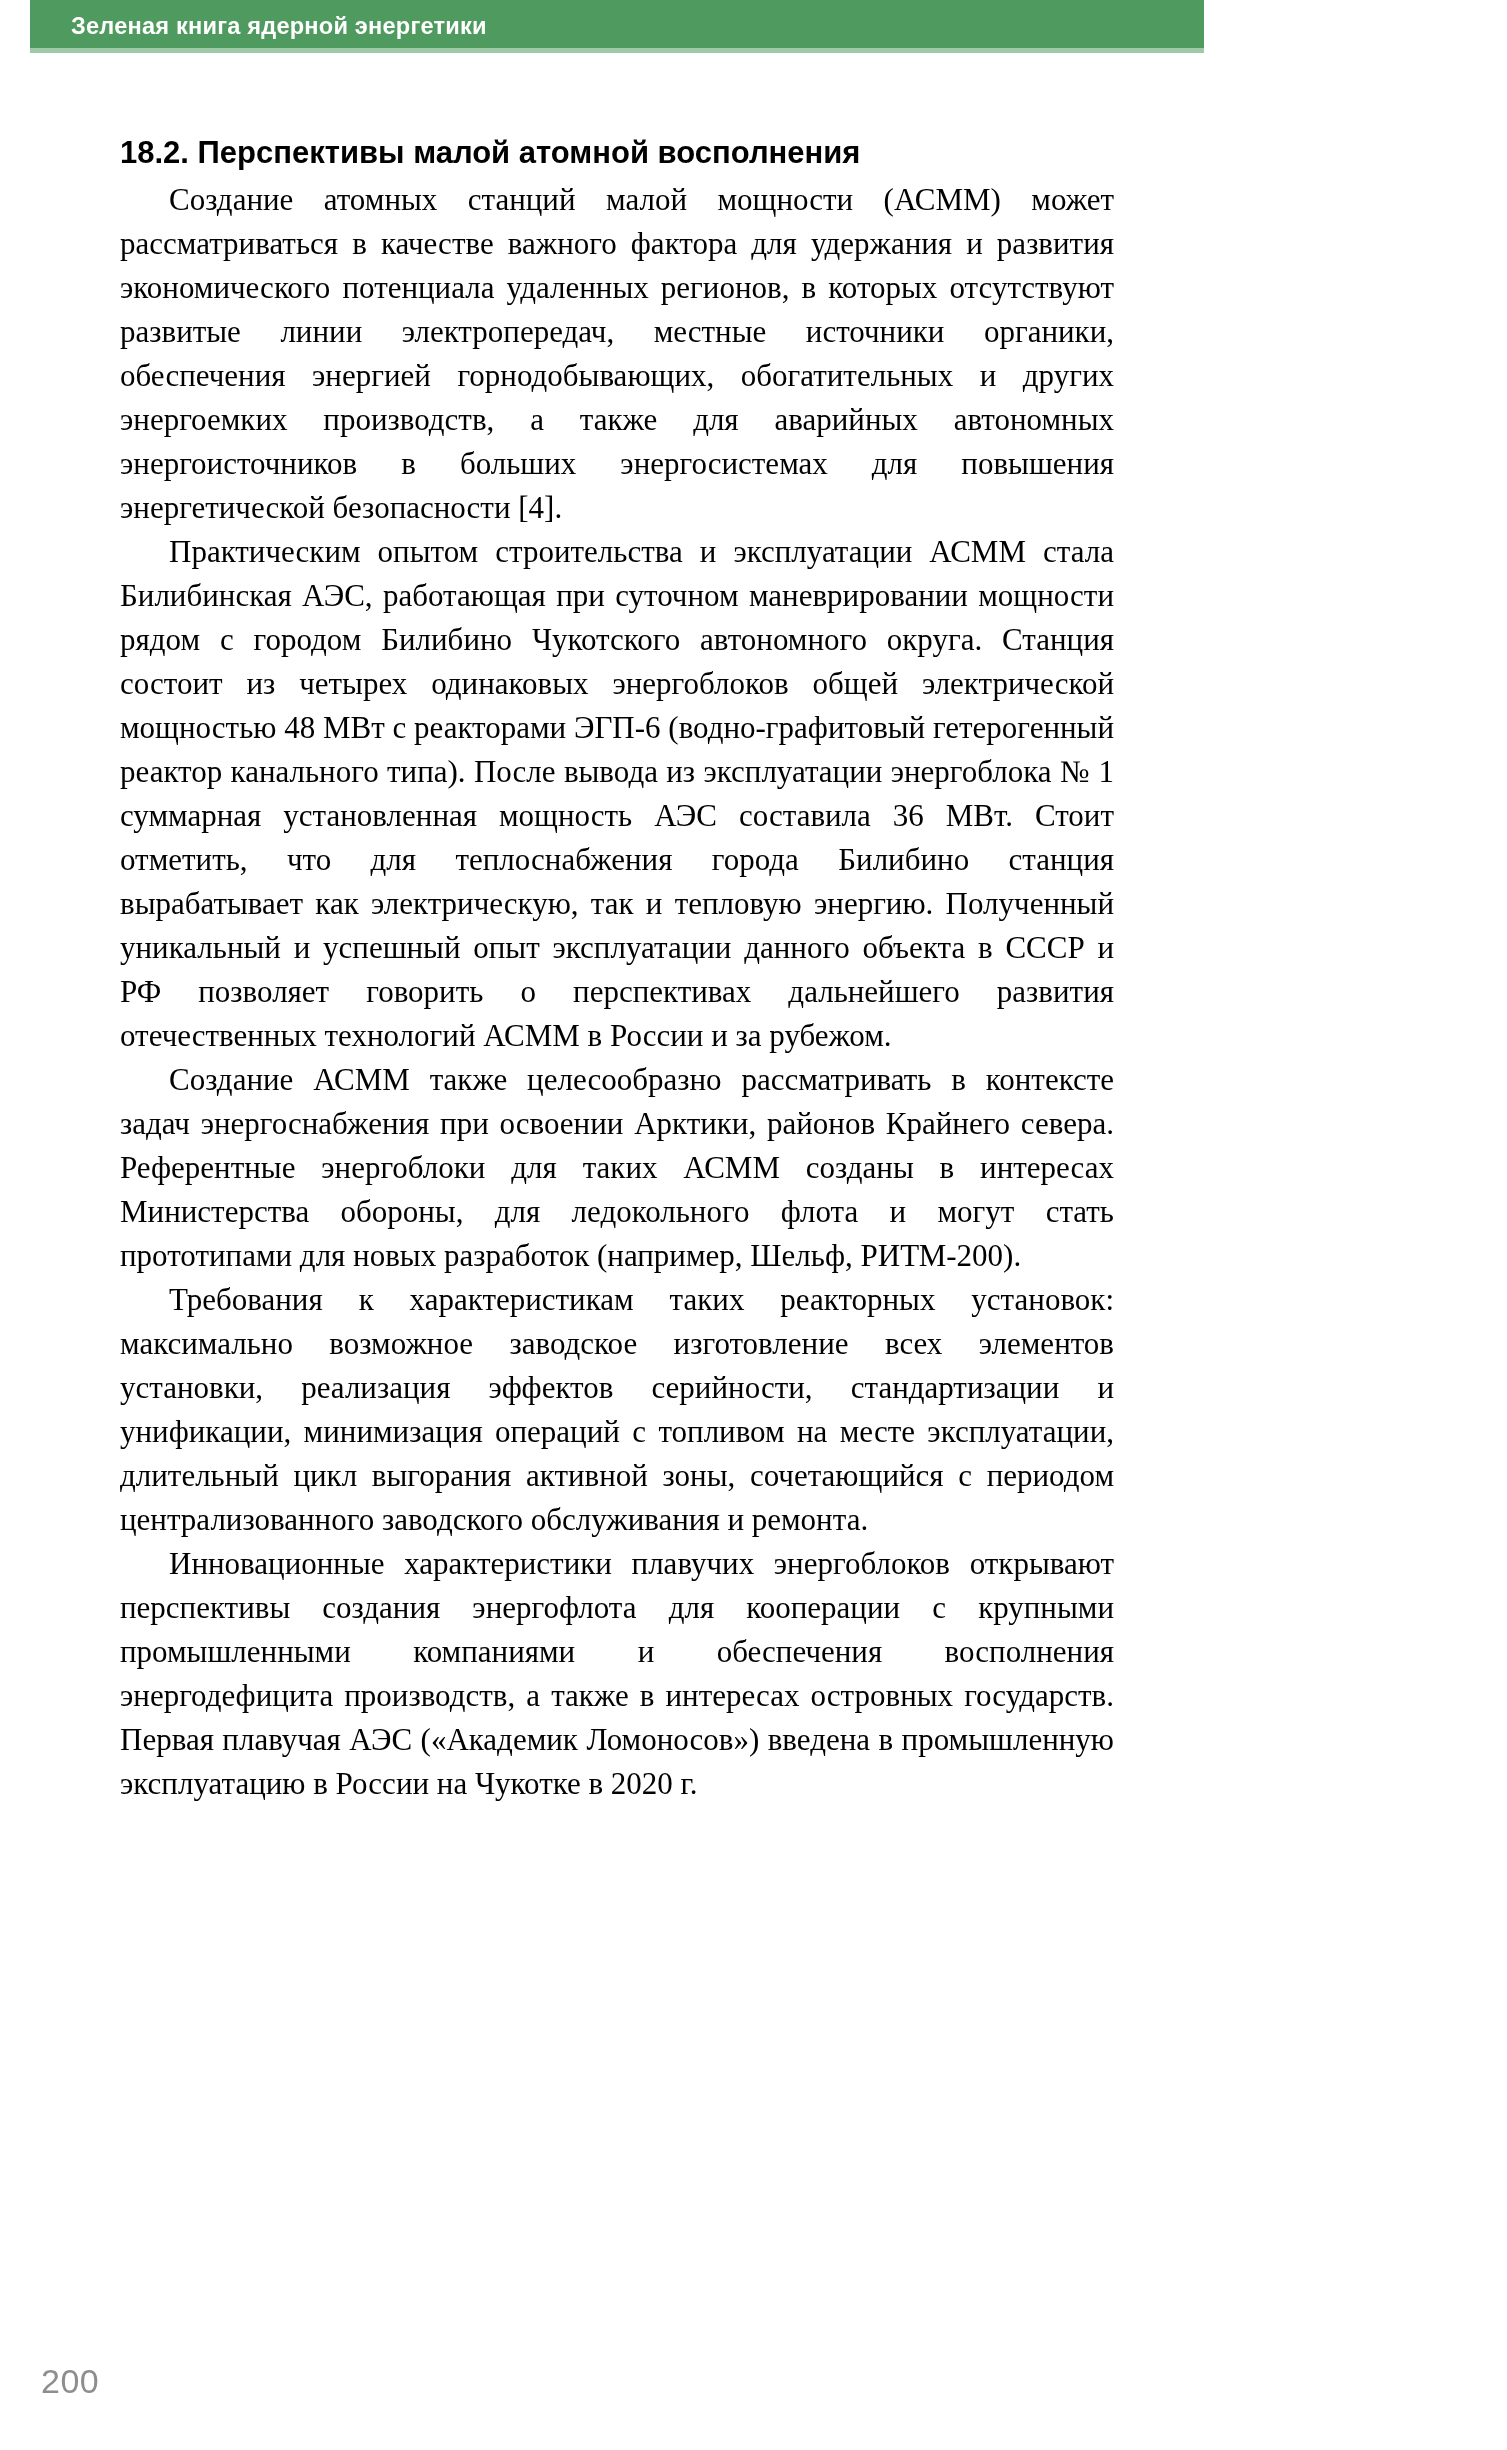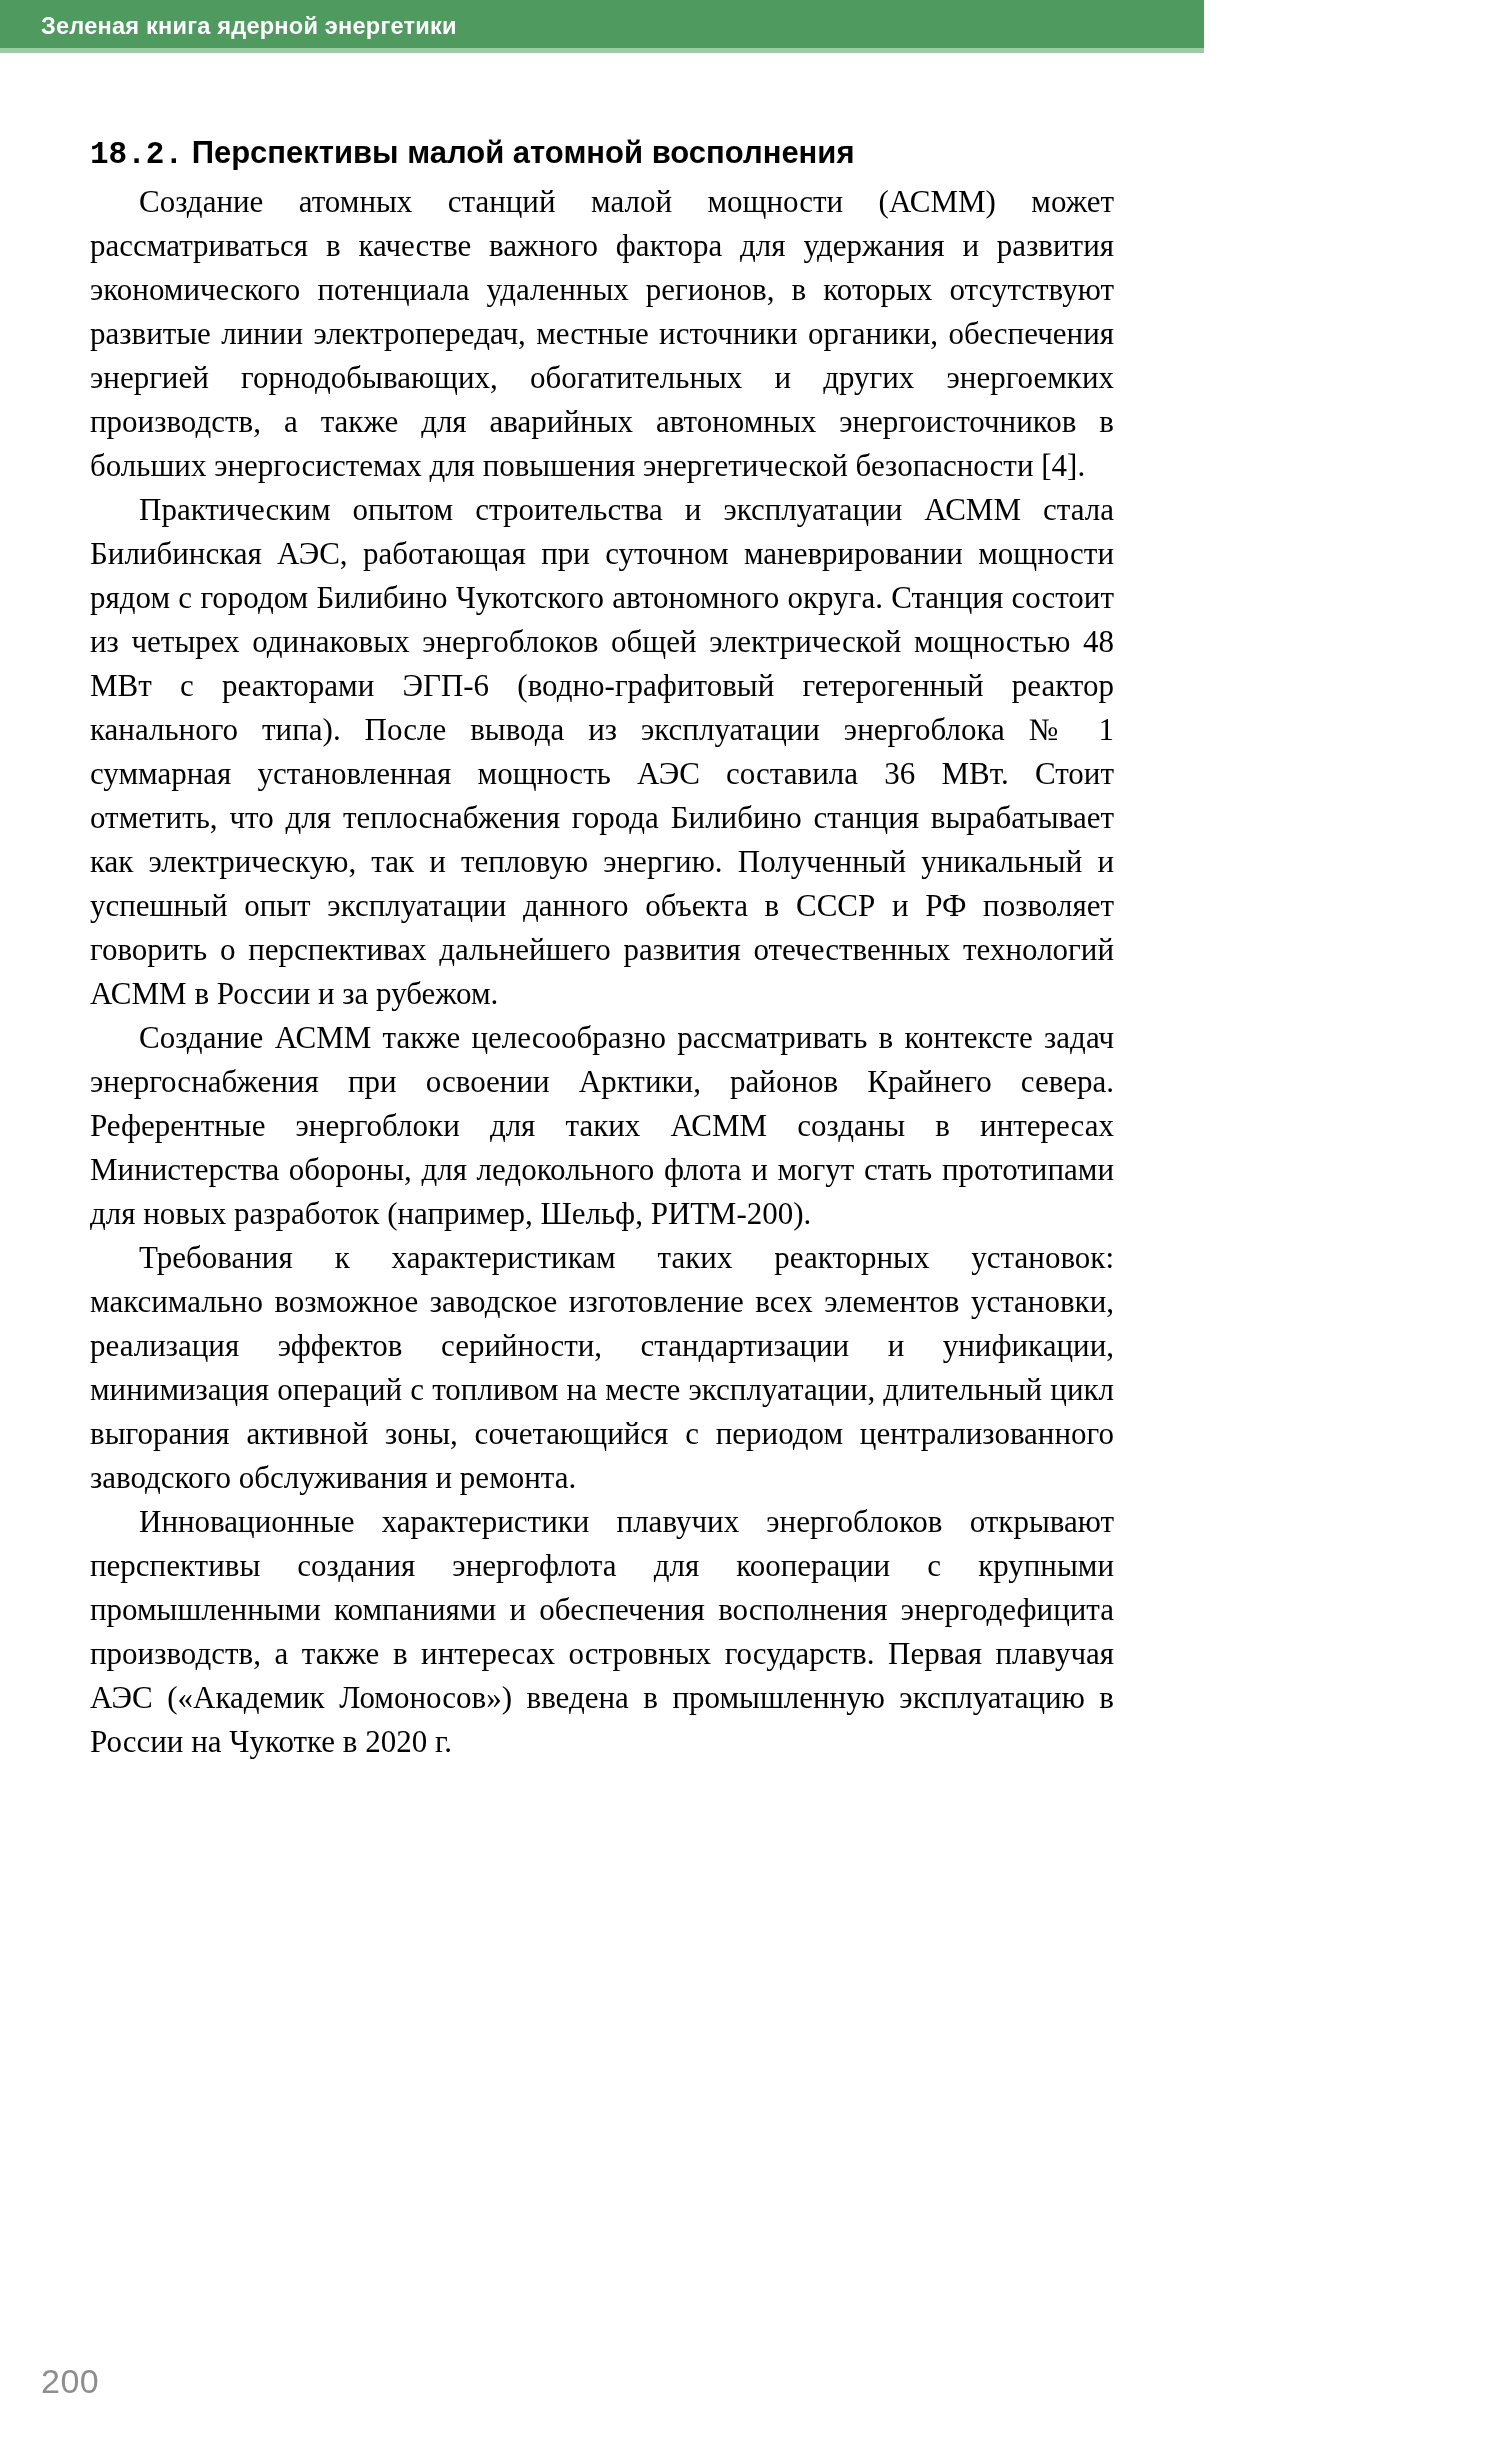--- a/index.html
+++ b/index.html
@@ -13,20 +13,21 @@
     font-family: "Liberation Serif", serif;
     -webkit-font-smoothing: antialiased;
   }
 
   .page {
     position: relative;
     width: 1204px;
     min-height: 2450px;
     box-sizing: border-box;
     overflow: hidden;
+    padding-left: 30px;
   }
 
   
   .header-band {
     position: relative;
     width: 100%;
     height: 53px;
     background: #4e9a5f;
     display: flex;
     align-items: center;
@@ -58,21 +59,21 @@
   .section-heading {
     font-family: "Liberation Sans", sans-serif;
     font-weight: bold;
     font-size: 31px;
     line-height: 1.25;
     color: #000000;
     margin: 0 0 5.7px 0;
     text-indent: 0;
   }
   .section-heading .num {
-    font-family: Liberation Mono, monospace;
+    font-family: Liberation Sans, sans-serif;
     font-weight: bold;
   }
 
   p.body {
     margin: 0;
     font-family: "Liberation Serif", serif;
     font-size: 31px;
     line-height: 44px;
     color: #000000;
     text-align: justify;

